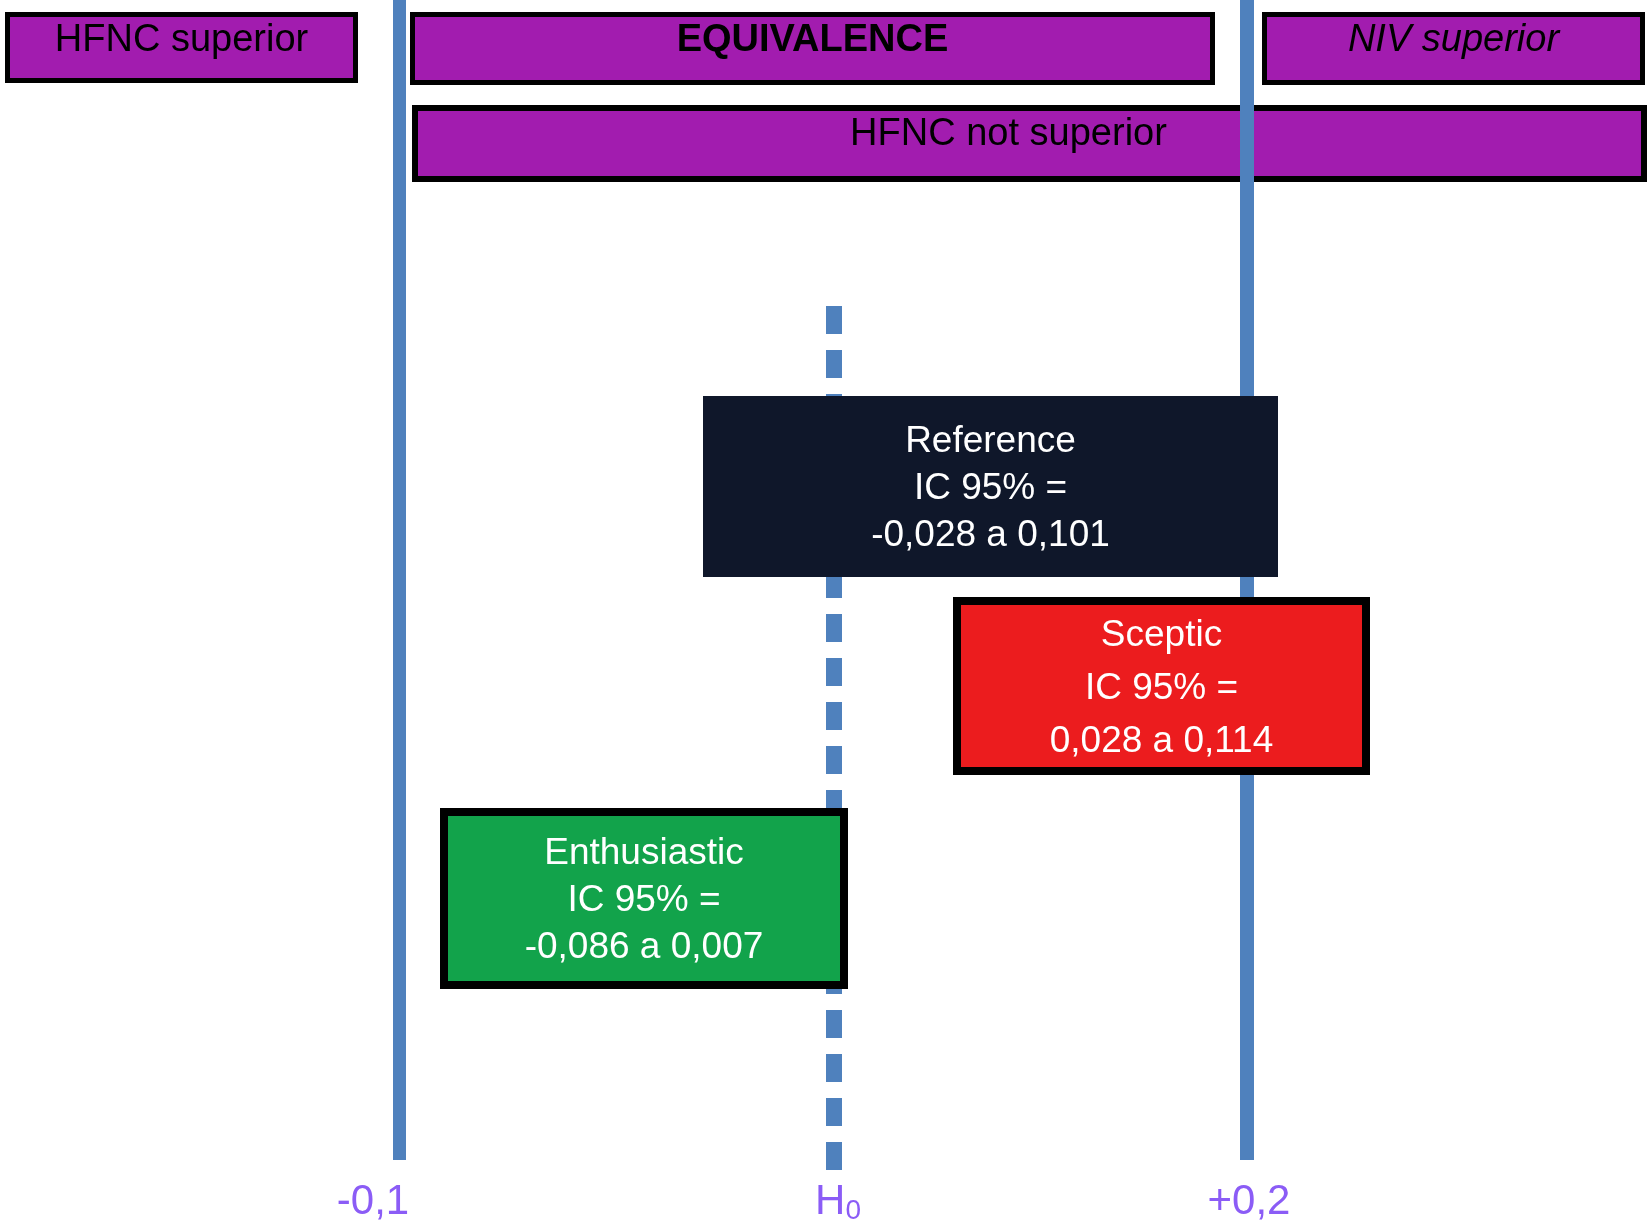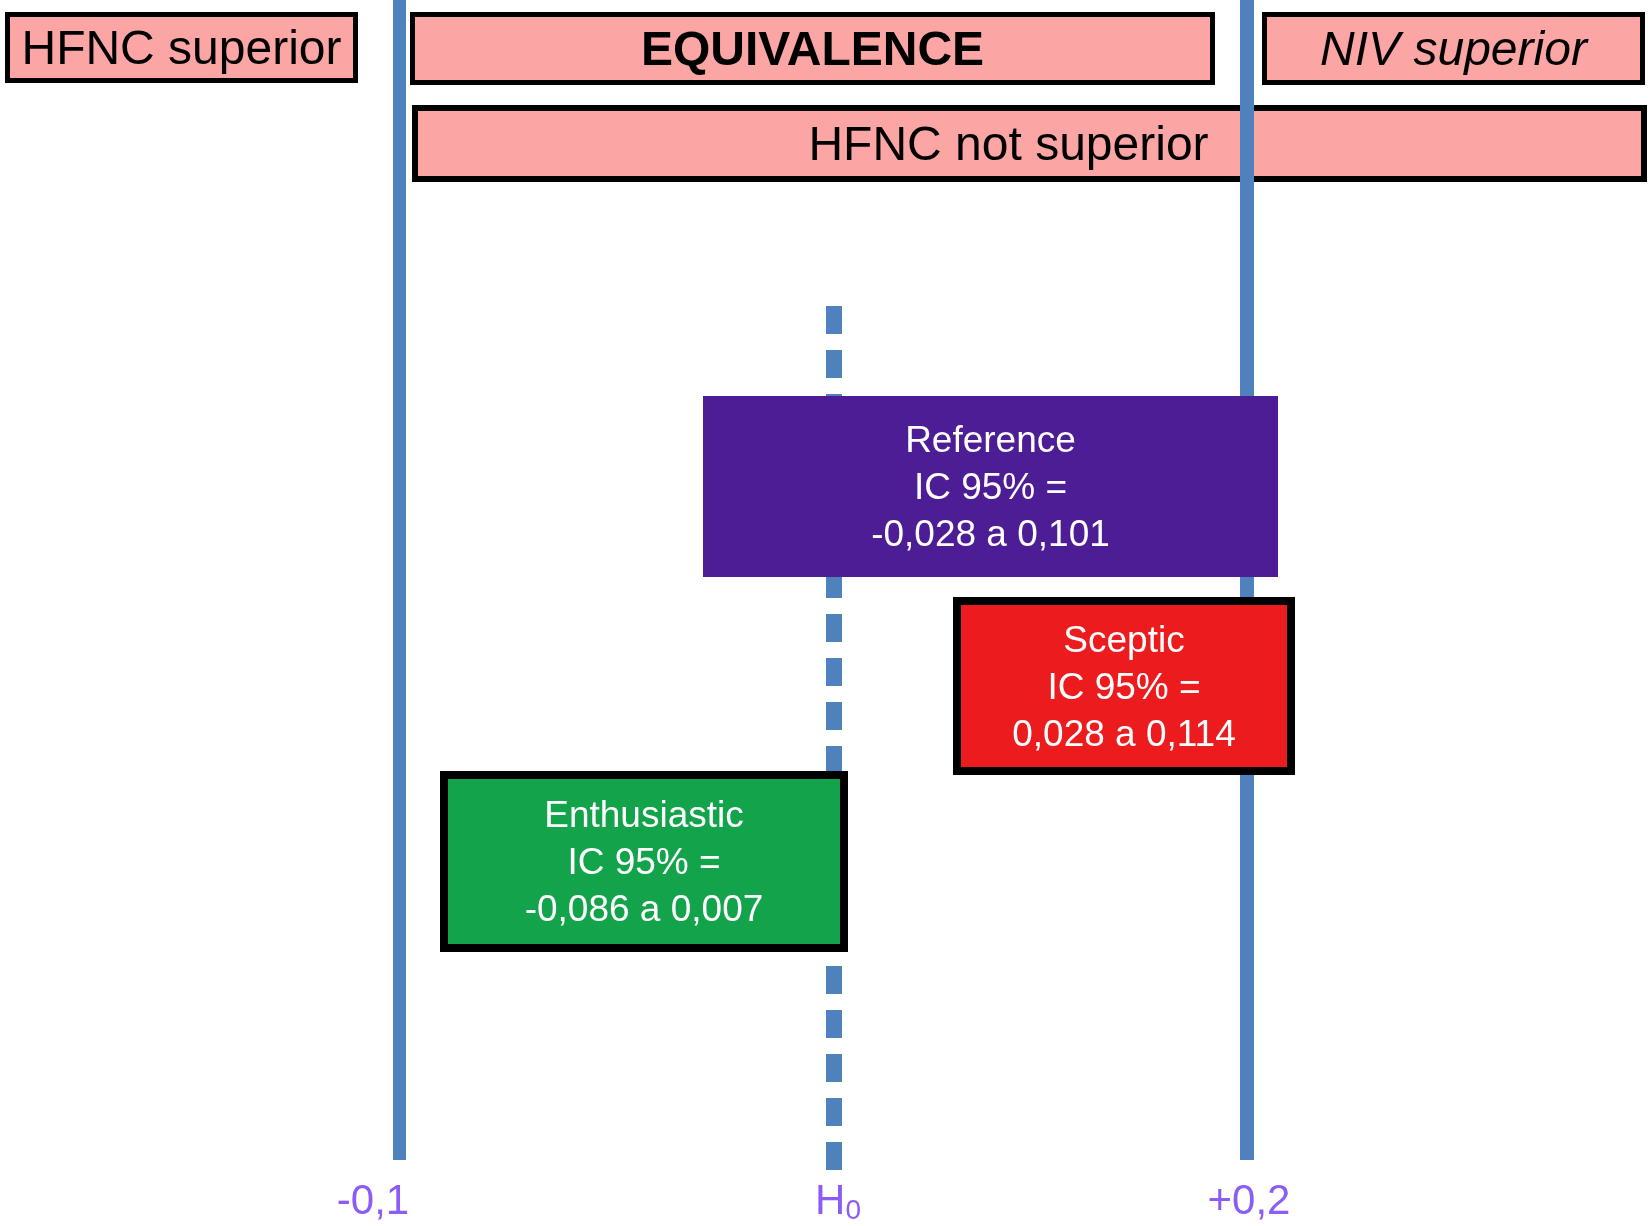--- a/index.html
+++ b/index.html
@@ -10,26 +10,25 @@
     position: relative;
     width: 1650px;
     height: 1226px;
     background: #ffffff;
     overflow: hidden;
   }
 
   
   .region-box {
     position: absolute;
-    background: #fca5a5;
+    background: #a21caf;
     border: 5px solid #000000;
     display: flex;
-    align-items: center;
     justify-content: center;
-    font-size: 48px;
+    font-size: 38px;
     color: #000000;
     z-index: 1;
     white-space: nowrap;
   }
   .box-hfnc-superior     { left: 5px;    top: 12px;  width: 353px;  height: 71px; }
   .box-equivalence       { left: 410px;  top: 12px;  width: 805px;  height: 73px; font-weight: bold; }
   .box-niv-superior      { left: 1262px; top: 12px;  width: 383px;  height: 73px; font-style: italic; }
   .box-hfnc-not-superior { left: 412px;  top: 105px; width: 1235px; height: 77px; border-width: 6px; padding-right: 42px; }
   .box-niv-not-superior  { left: 0px;    top: 195px; width: 1222px; height: 75px; border-width: 6px; }
 
@@ -64,23 +63,23 @@
     flex-direction: column;
     align-items: center;
     justify-content: center;
     text-align: center;
     color: #ffffff;
     font-size: 37px;
     line-height: 47px;
     z-index: 3;
     white-space: nowrap;
   }
-  .ci-reference    { left: 703px; top: 396px; width: 575px; height: 181px; background: #4c1d95; }
-  .ci-sceptic      { left: 953px; top: 597px; width: 342px; height: 178px; background: #ec1c1e; border: 8px solid #000000; }
-  .ci-enthusiastic { left: 440px; top: 771px; width: 408px; height: 181px; background: #12a34b; border: 8px solid #000000; }
+  .ci-reference    { left: 703px; top: 396px; width: 575px; height: 181px; background: #0f172a; }
+  .ci-sceptic      { left: 953px; top: 597px; width: 417px; height: 178px; background: #ec1c1e; border: 8px solid #000000; gap: 6px; }
+  .ci-enthusiastic { left: 440px; top: 808px; width: 408px; height: 181px; background: #12a34b; border: 8px solid #000000; }
 
   
   .axis-label {
     position: absolute;
     top: 1176px;
     width: 200px;
     text-align: center;
     font-size: 42px;
     color: #8b5cf6;
     z-index: 1;

